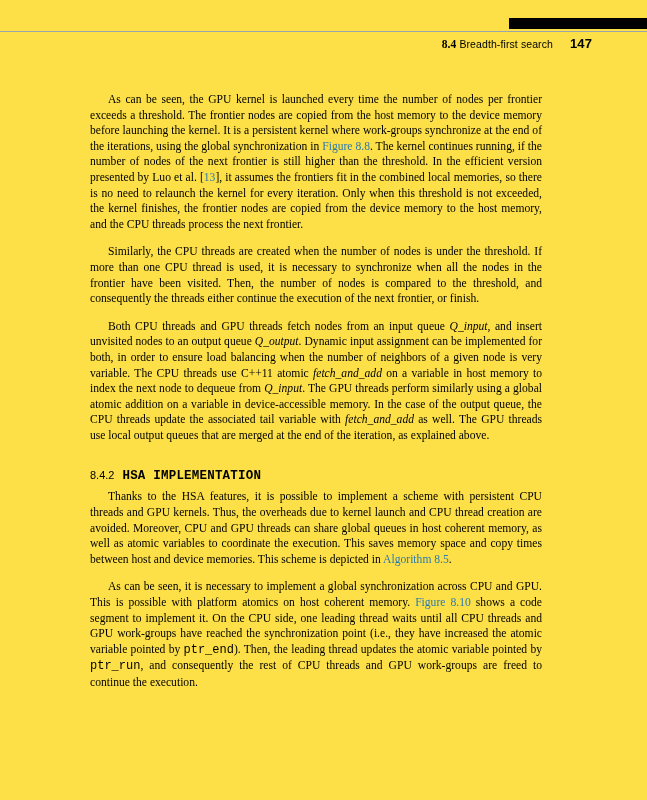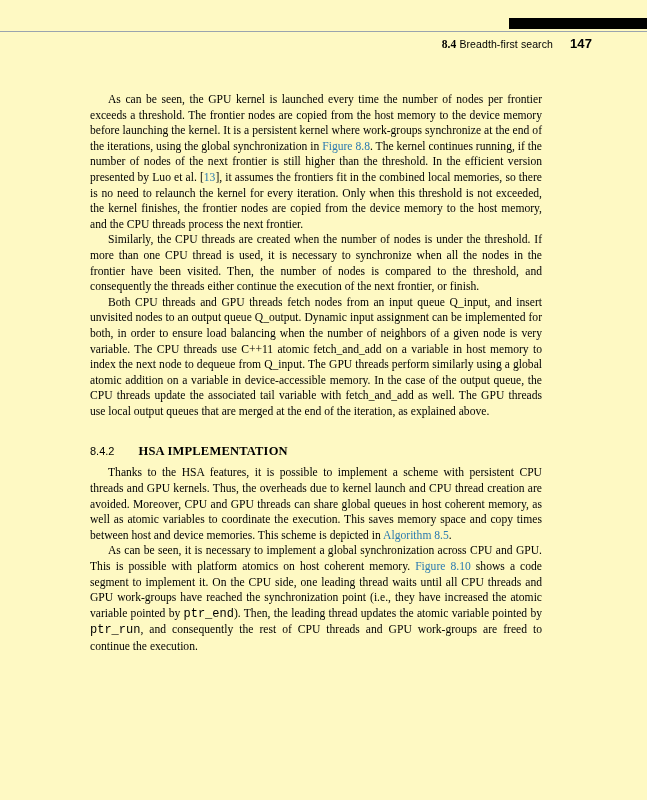--- a/index.html
+++ b/index.html
@@ -4,21 +4,21 @@
 <style>
   html, body {
     margin: 0;
     padding: 0;
     background: #ffffff;
   }
   .page {
     position: relative;
     width: 647px;
     height: 800px;
-    background: #fef9c3;
+    background: #fde047;
     font-family: "Liberation Serif", serif;
     color: #000000;
     overflow: hidden;
   }
   
   .header-bar {
     position: absolute;
     top: 18px;
     right: 0;
     width: 138px;
@@ -65,49 +65,50 @@
   }
   p.body {
     margin: 0 0 0 0;
     font-size: 11.6px;
     line-height: 15.6px;
     text-align: justify;
     text-indent: 18px;
     hyphens: auto;
   }
   p.body + p.body {
-    margin-top: 0px;
+    margin-top: 12px;
   }
   .link {
     color: #2a7ab0;
   }
   .ital {
+    font-style: italic;
   }
   .mono {
     font-family: "Liberation Mono", monospace;
     font-size: 12px;
   }
   
   .sec-head {
     margin-top: 22px;
     margin-bottom: 6px;
     display: block;
     white-space: nowrap;
   }
   .sec-head .num {
     font-family: Liberation Sans, sans-serif;
     font-size: 11px;
     color: #000;
   }
   .sec-head .ttl {
-    font-family: Liberation Serif, serif;
+    font-family: Liberation Mono, monospace;
     font-size: 12.5px;
     font-weight: bold;
     letter-spacing: 0.2px;
-    margin-left: 24px;
+    margin-left: 8px;
   }
   .noindent {
     text-indent: 0;
   }
 </style>
 </head>
 <body>
 
 <div class="page">
 

